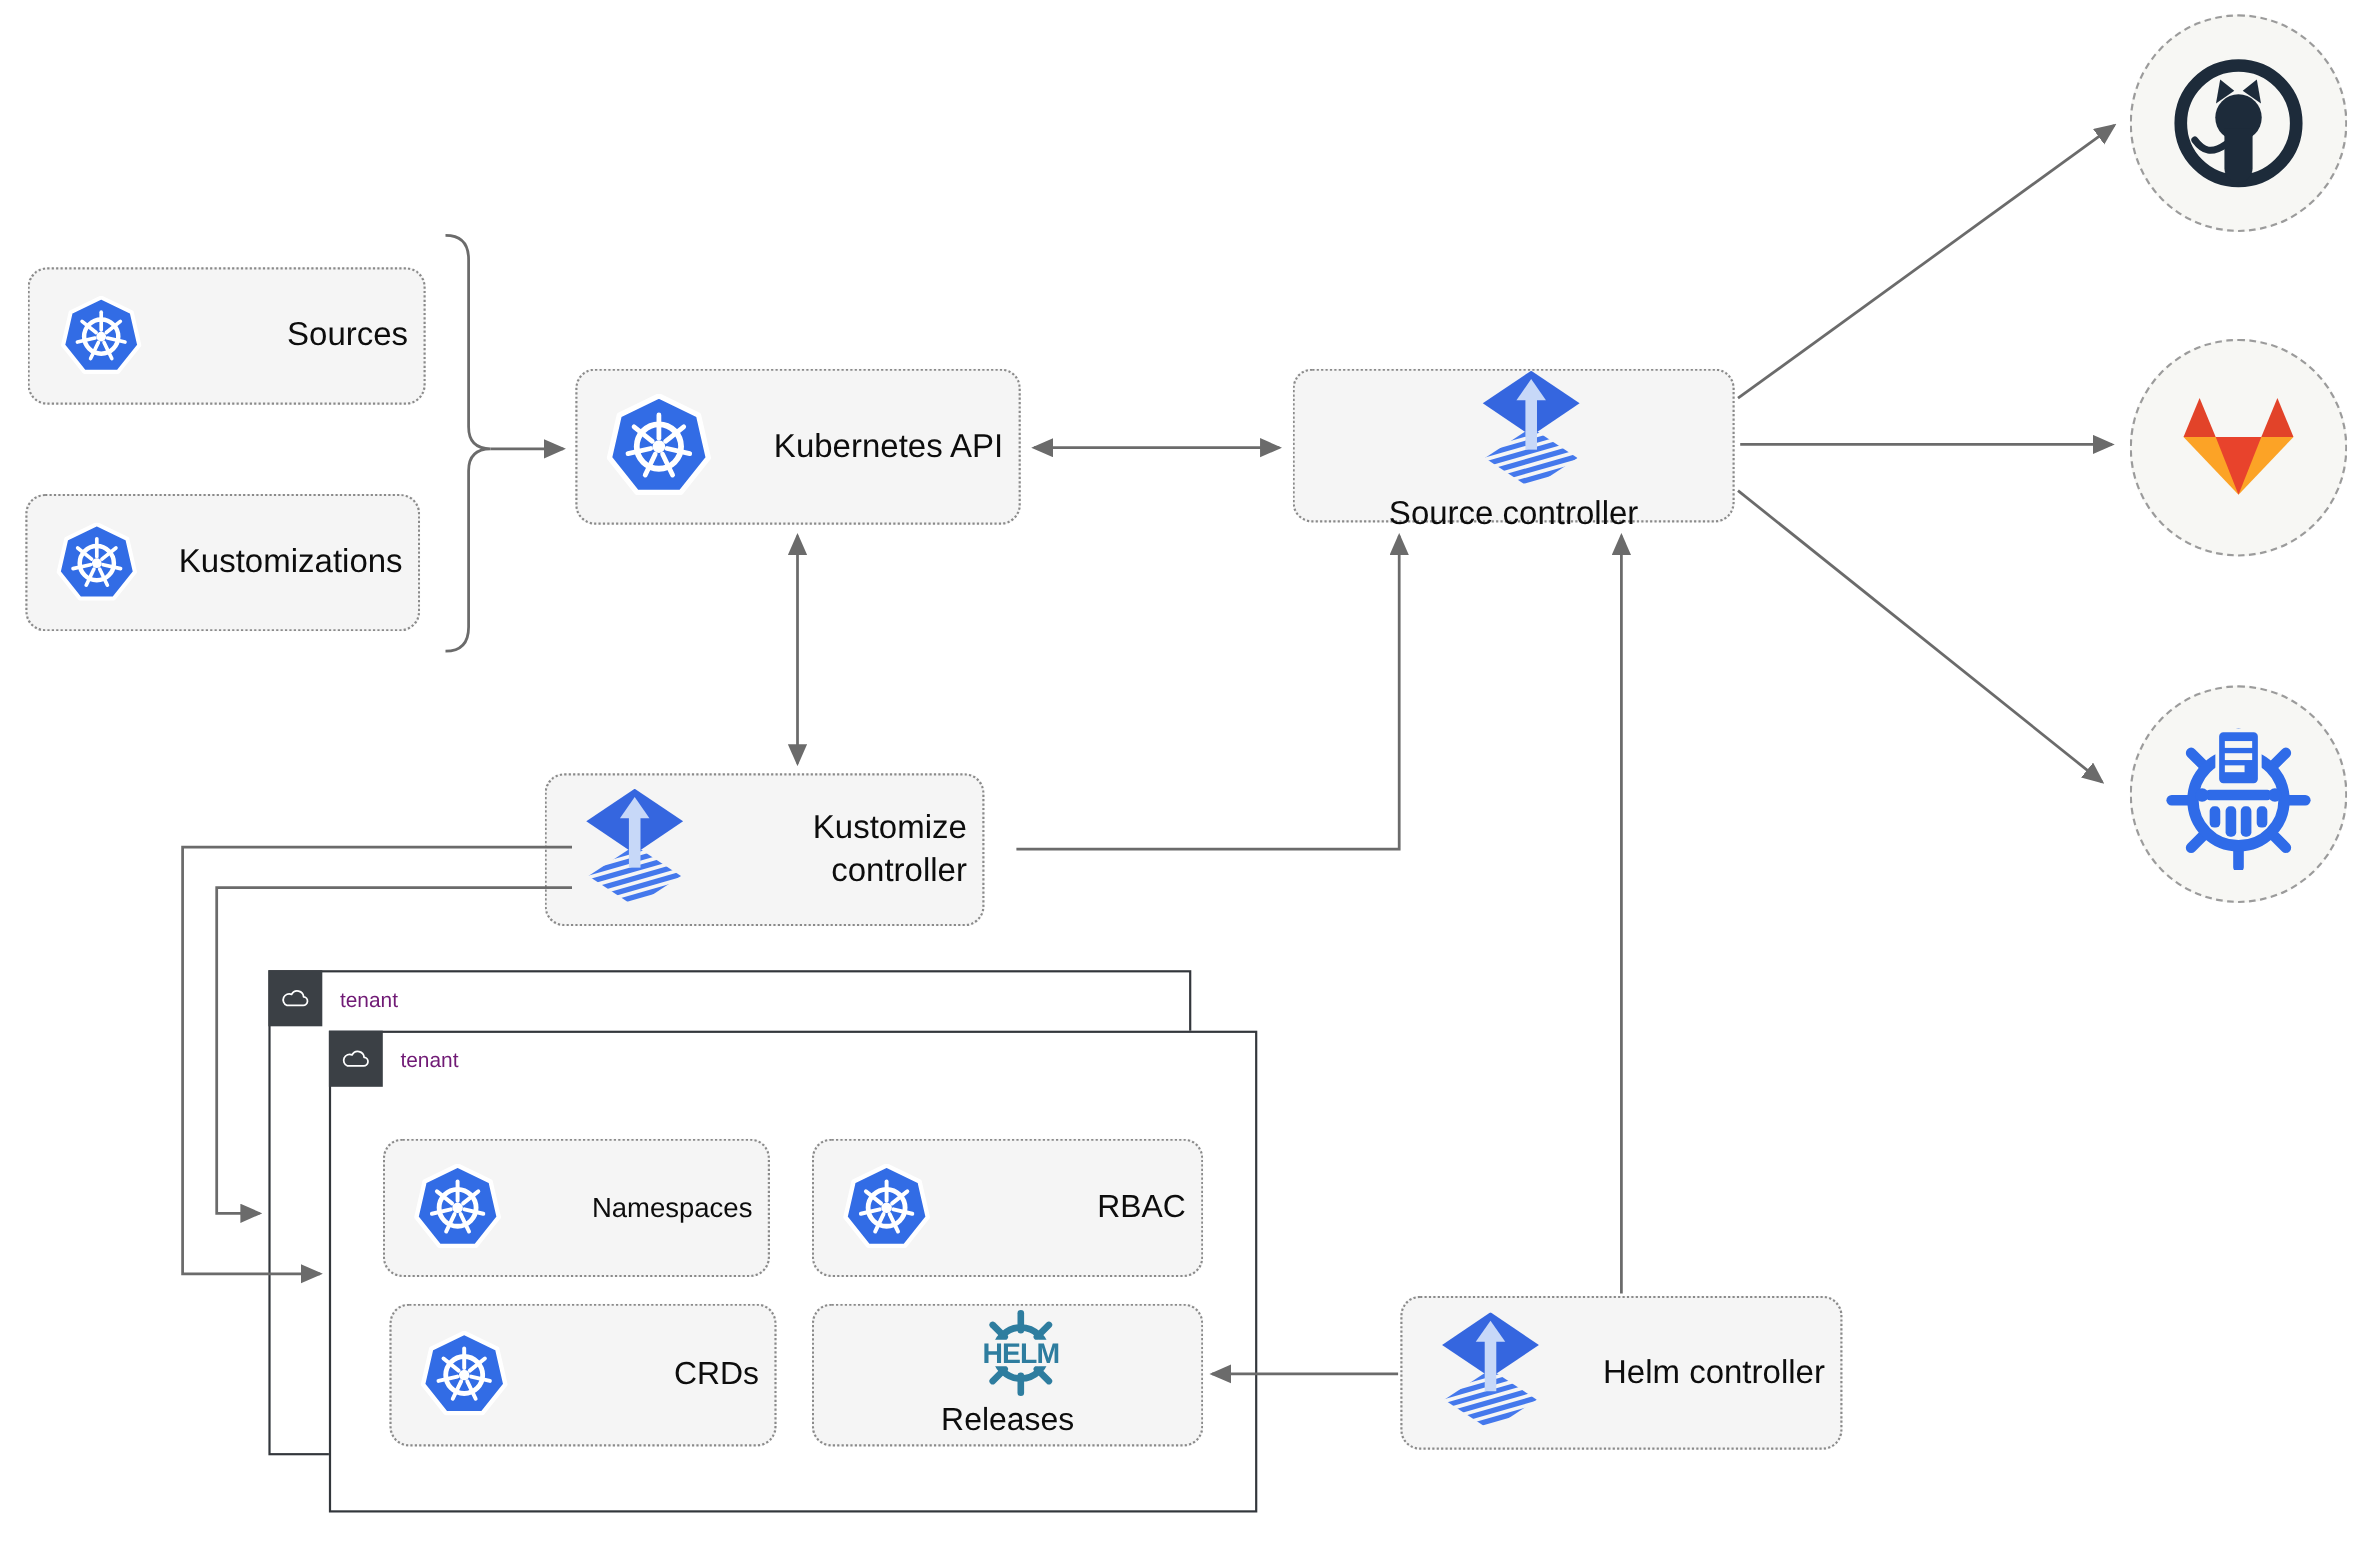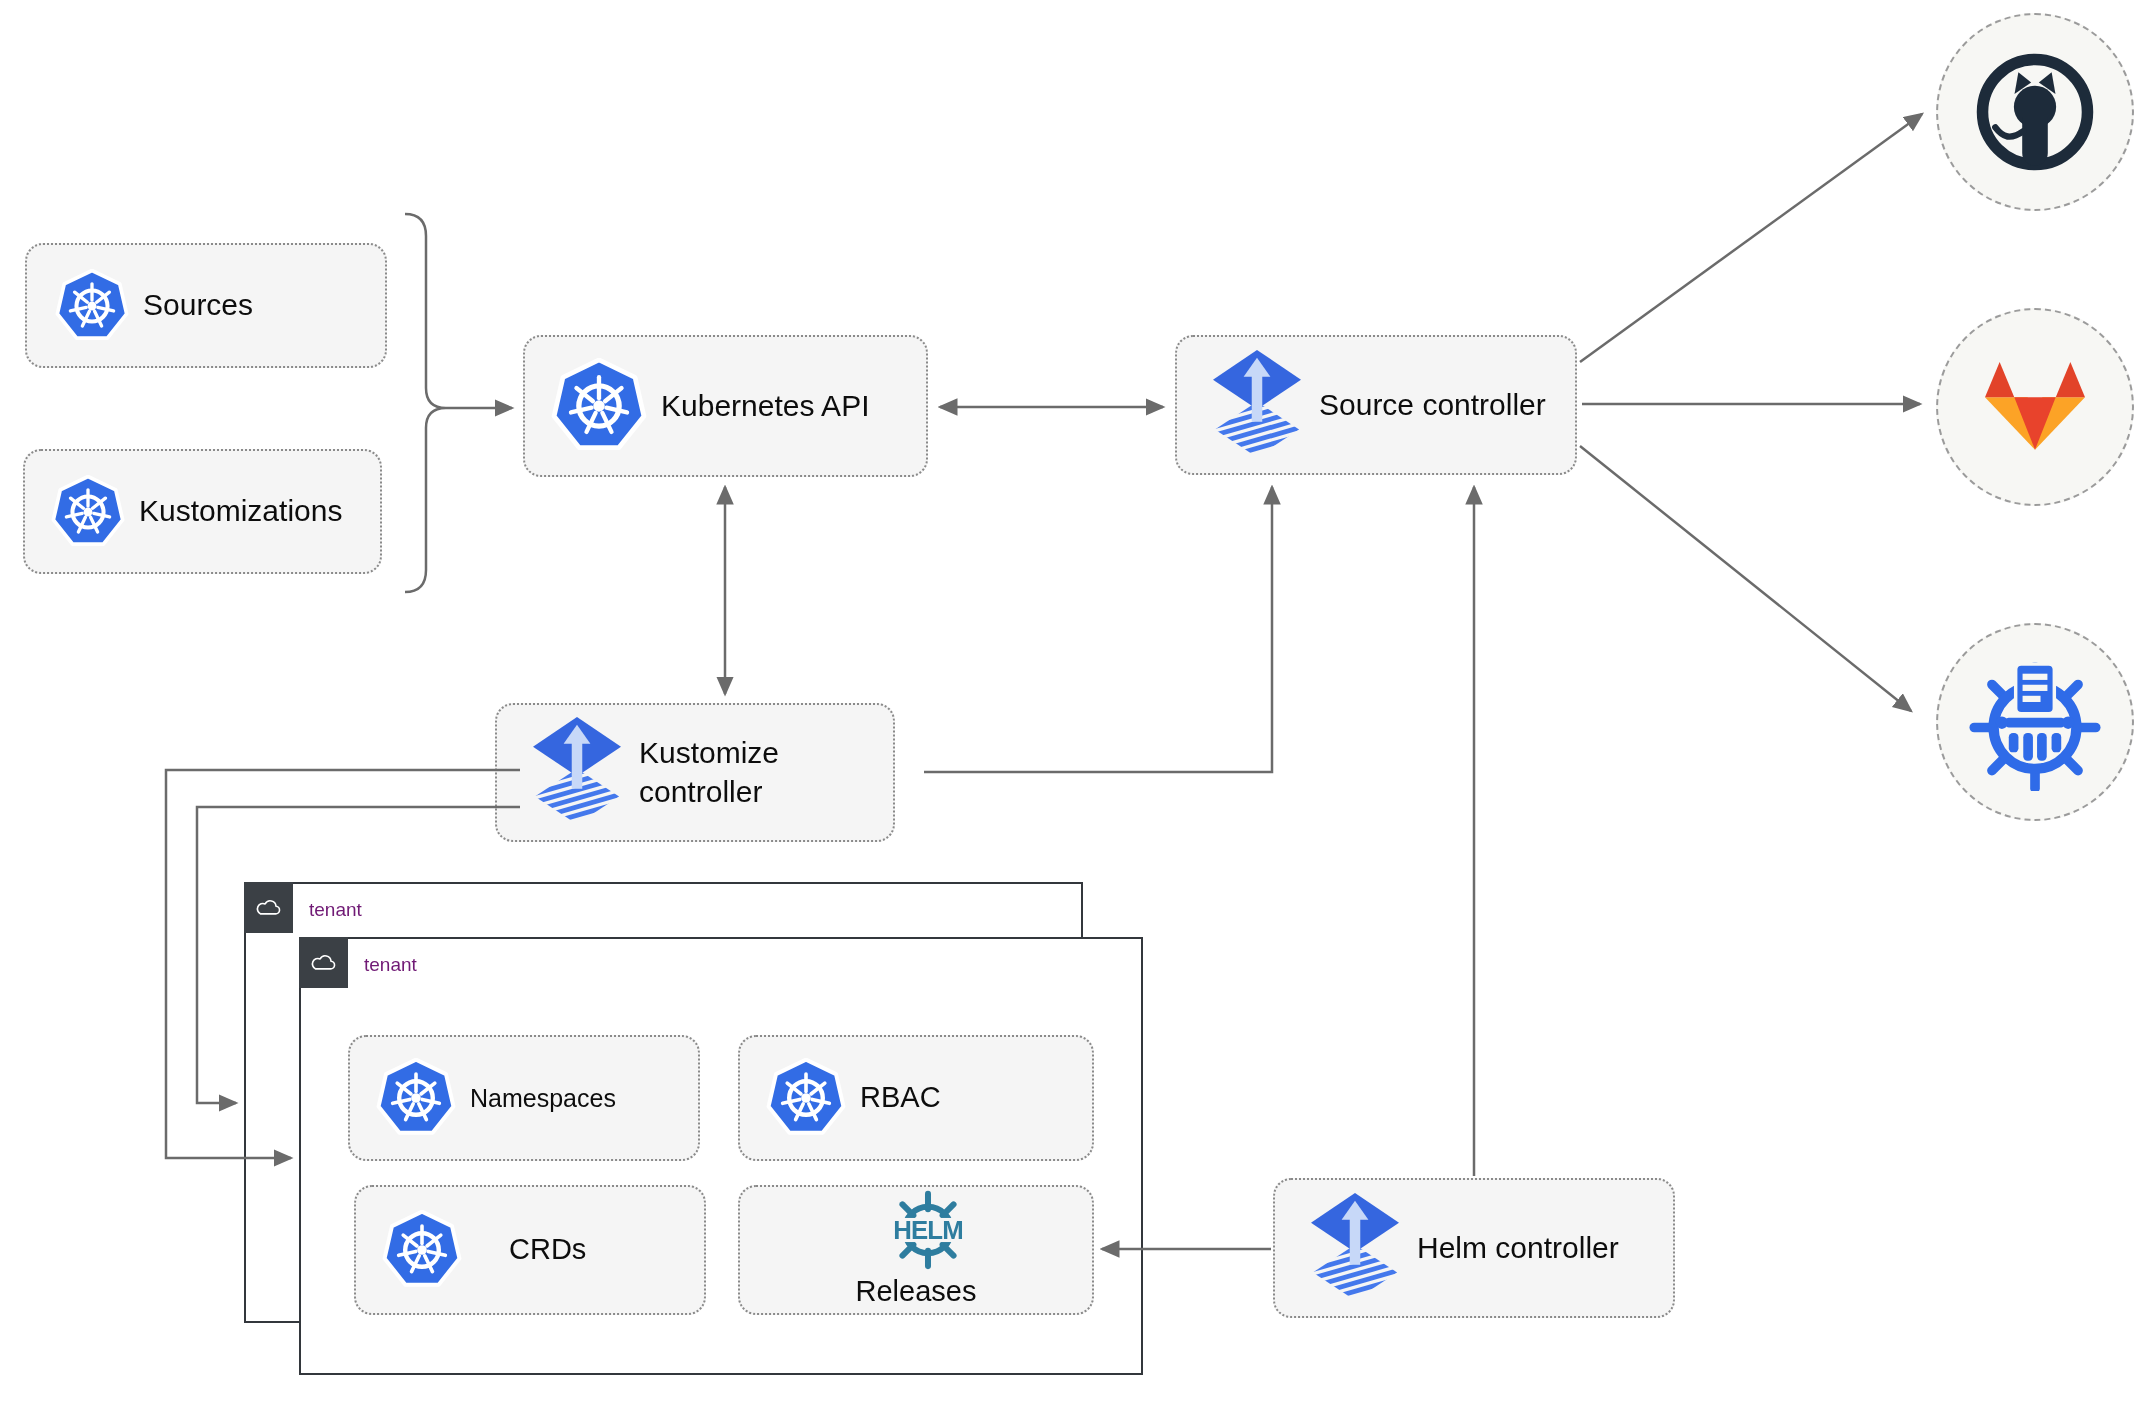--- a/index.html
+++ b/index.html
@@ -3,21 +3,21 @@
 <meta charset="utf-8">
 <style>
   html,body{margin:0;padding:0;background:#ffffff;}
   #canvas{position:relative;width:2144px;height:1407px;background:#ffffff;
           font-family:"Liberation Sans",sans-serif;overflow:hidden;}
 
   
   .node{position:absolute;box-sizing:border-box;background:#f5f5f5;
         border:2px dotted #8a8a8a;border-radius:18px;
         display:flex;align-items:center;}
-  .node .lbl{flex:1;text-align:left;font-size:30px;color:#0d0d0d;
+  .node .lbl{flex:1;text-align:right;font-size:30px;color:#0d0d0d;
              padding:0 14px;line-height:1.28;}
 
   .icon{flex:0 0 auto;display:block;}
 
   
   .circle{position:absolute;width:198px;height:198px;box-sizing:border-box;
           border:2.5px dashed #9b9b9b;border-radius:50%;background:#f7f7f4;
           display:flex;align-items:center;justify-content:center;}
 
   
@@ -199,21 +199,21 @@
     <div class="lbl">Kustomizations</div>
   </div>
 
   <div class="node" style="left:523px;top:335px;width:405px;height:142px;">
     <svg class="icon" style="margin-left:26px" width="96" height="96">
         <use href="#sym-k8s"></use>
       </svg>
     <div class="lbl">Kubernetes API</div>
   </div>
 
-  <div class="node" style="left:1175px;top:335px;width:402px;height:140px;">
+  <div class="node" style="left:1175px;top:335px;width:402px;height:140px;flex-direction:column;">
     <svg class="icon" style="margin-left:32px" width="96" height="111">
         <use href="#sym-flux"></use>
       </svg>
     <div class="lbl">
         <div class="wrap">Source controller</div>
       </div>
   </div>
 
   <div class="node" style="left:495px;top:703px;width:400px;height:139px;">
     <svg class="icon" style="margin-left:32px" width="96" height="111">

